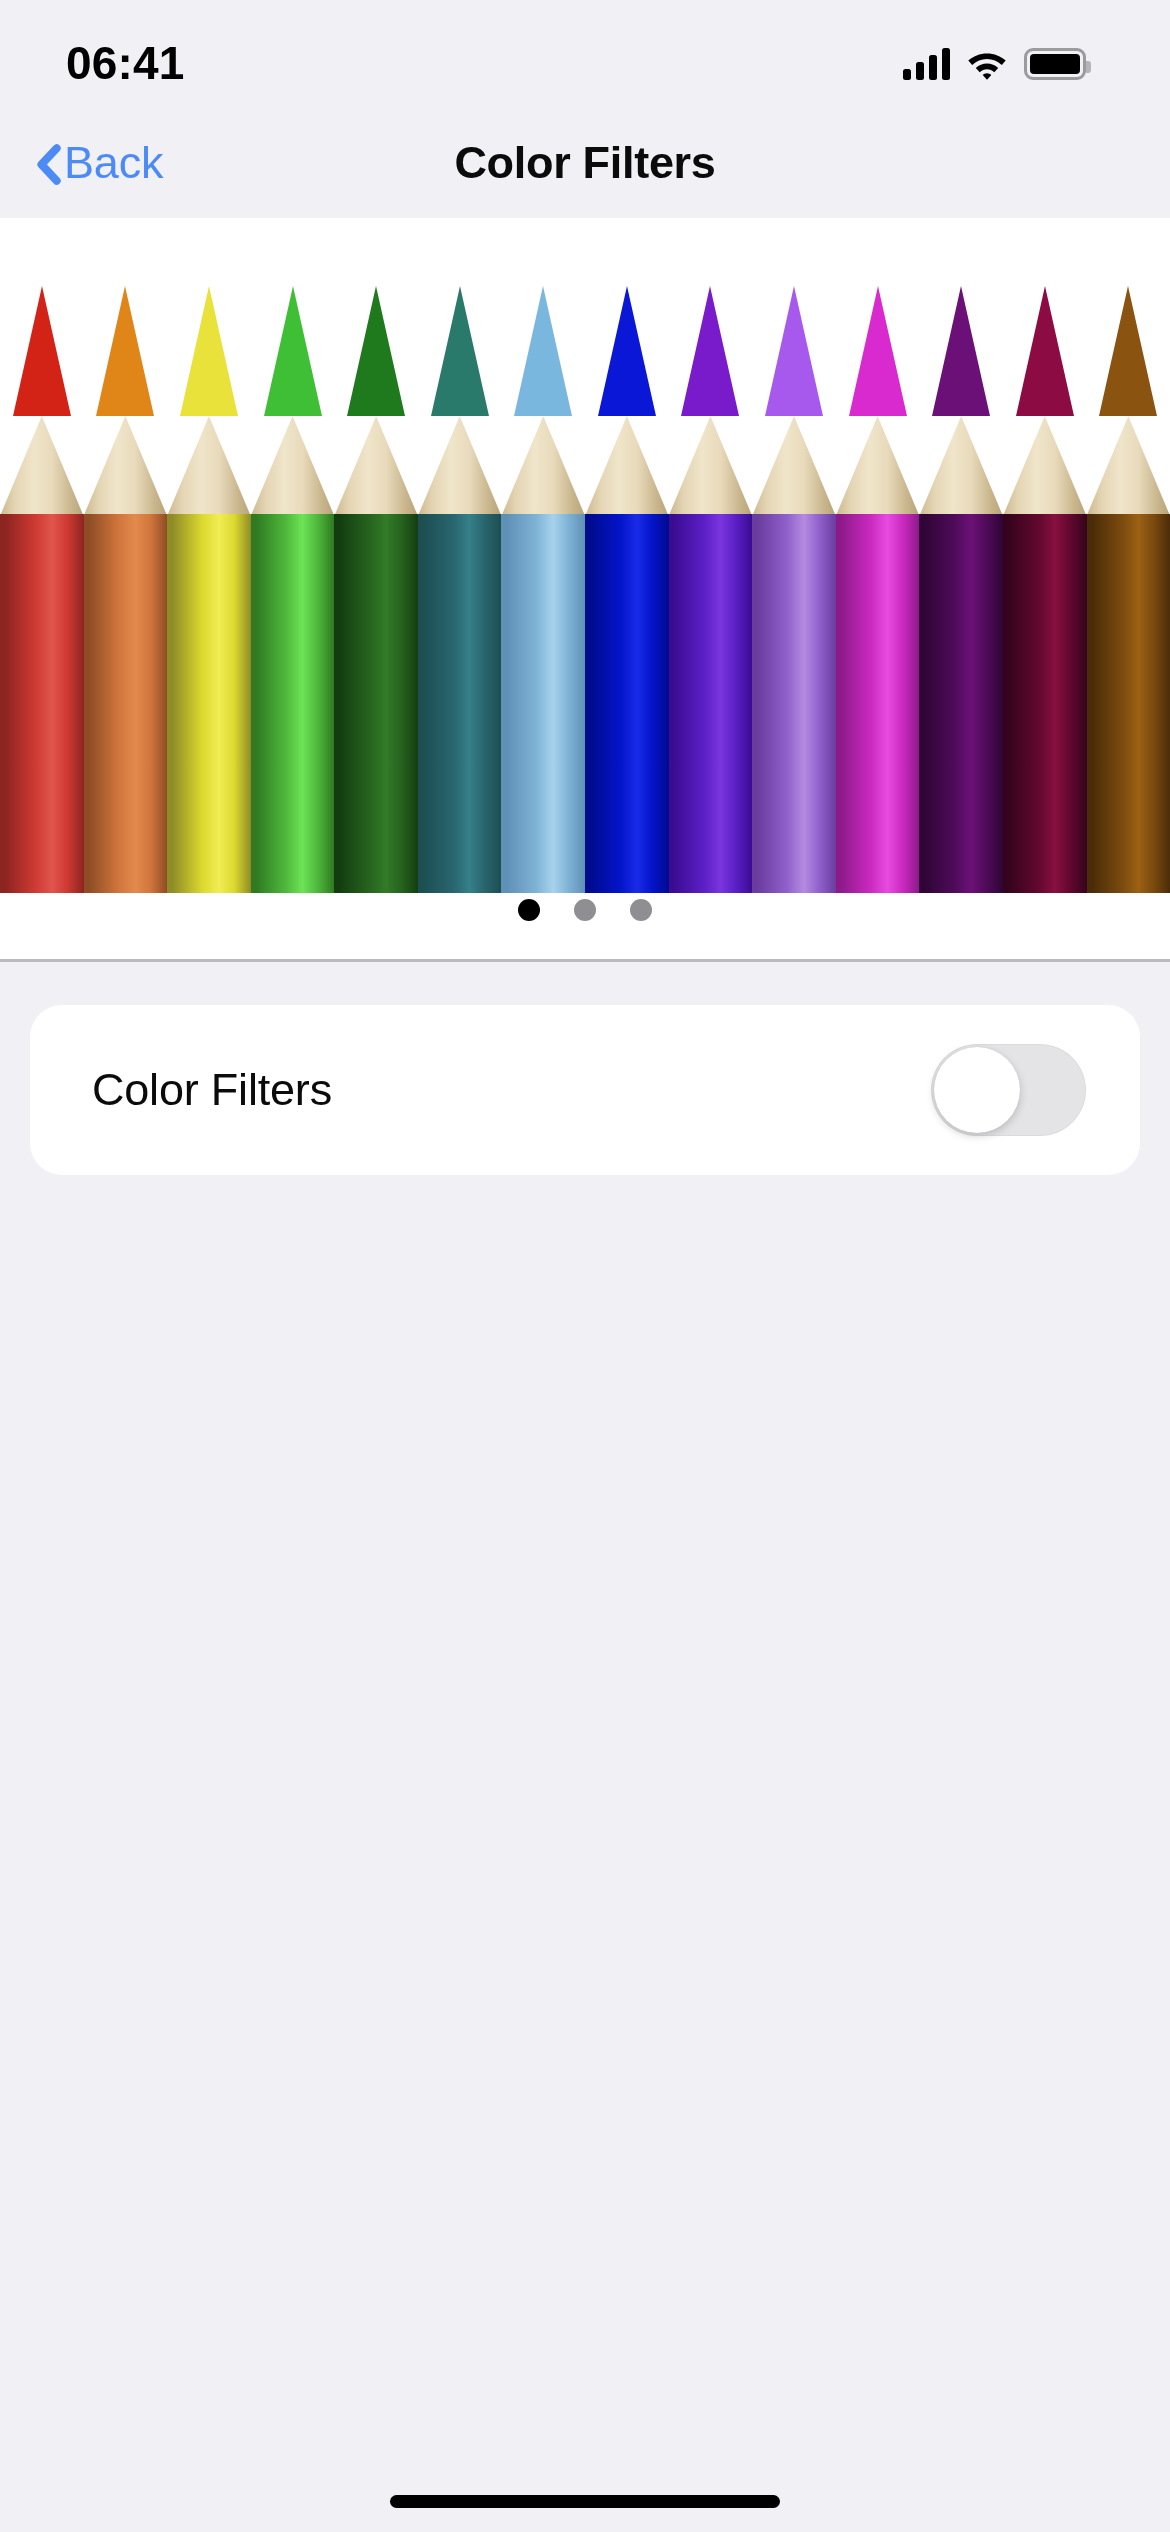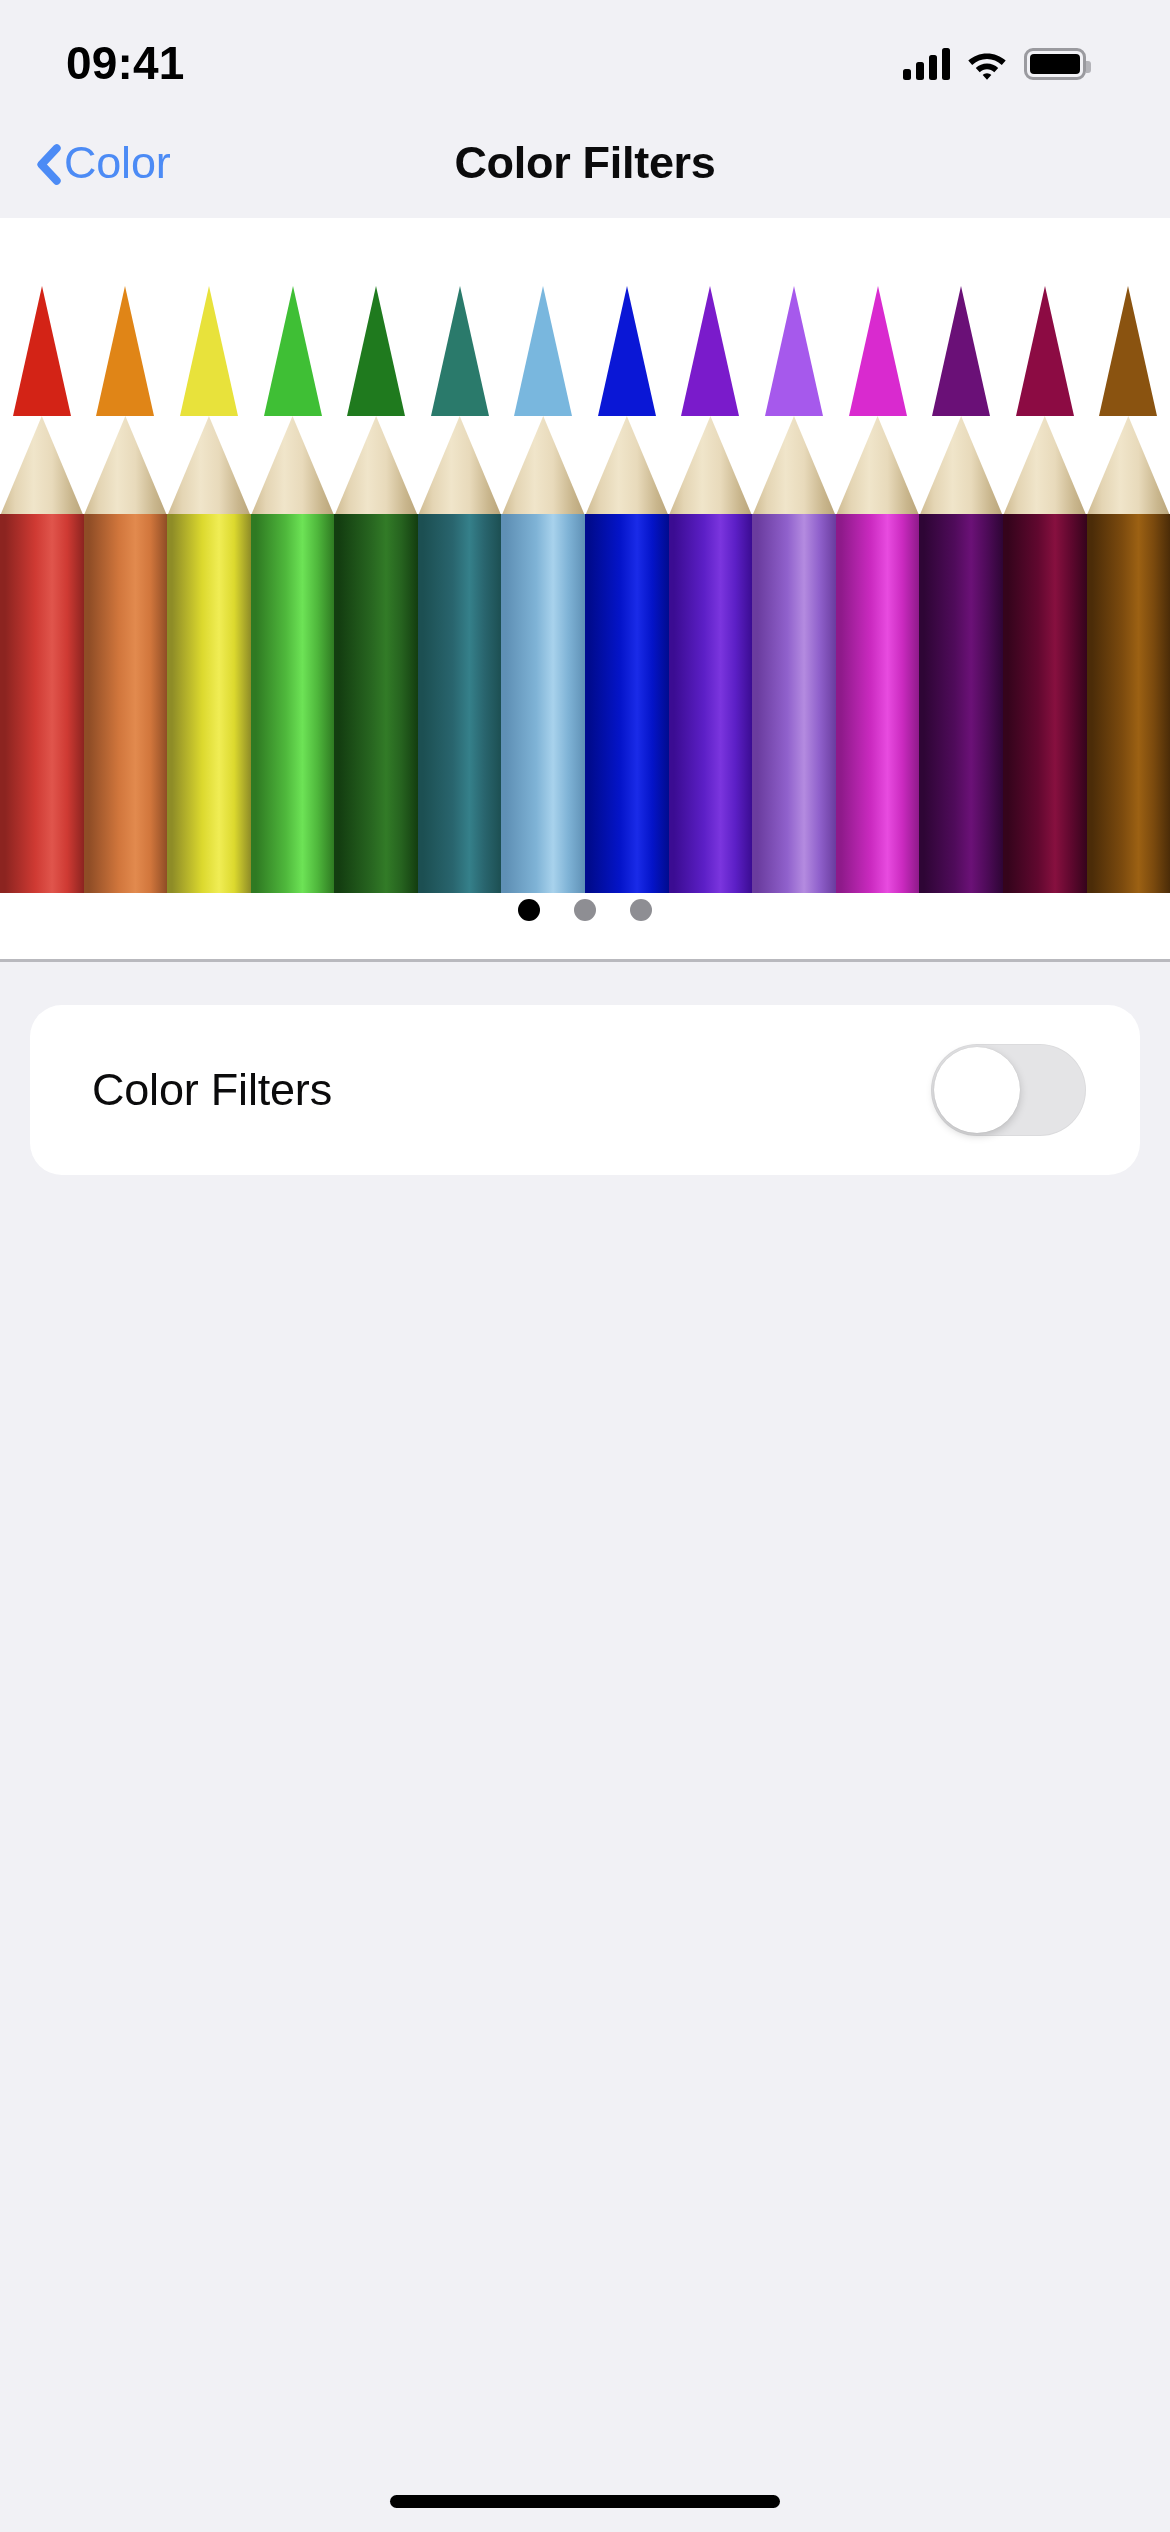--- a/index.html
+++ b/index.html
@@ -127,21 +127,21 @@
     bottom:24px; width:390px; height:13px;
     background:#000; border-radius:7px;
   }
 </style>
 </head>
 <body>
 
 <div class="screen">
 
   <div class="statusbar">
-    <div class="status-time">09:41</div>
+    <div class="status-time">06:41</div>
     <div class="status-right">
       <div class="signal">
         <i></i>
           <i></i>
           <i></i>
           <i></i>
       </div>
       <div class="wifi">
         <svg width="42" height="32" viewBox="0 0 42 32">
           <path d="M21 5.5c7.2 0 13.8 2.7 18.7 7.1l-3.9 4.3C31.7 13.2 26.6 11 21 11S10.3 13.2 6.2 16.9L2.3 12.6C7.2 8.2 13.8 5.5 21 5.5z" fill="#000"></path>
@@ -153,21 +153,21 @@
         <div class="battery-fill"></div>
         <div class="battery-cap"></div>
       </div>
     </div>
   </div>
 
   <div class="navbar">
     <div class="nav-title">Color Filters</div>
     <div class="nav-back">
       <span class="chev"></span>
-      <span class="nav-back-label">Color</span>
+      <span class="nav-back-label">Back</span>
     </div>
   </div>
 
   <div class="preview">
     <div class="pencils" id="pencils">
         <div class="pencil" style="--tipc: #D32316; --dark: #8C2420; --main: #CF3A33; --light: #E0554C;">
           <span class="tip"></span>
           <span class="wood-shape"></span>
           <span class="barrel"></span>
         </div>

